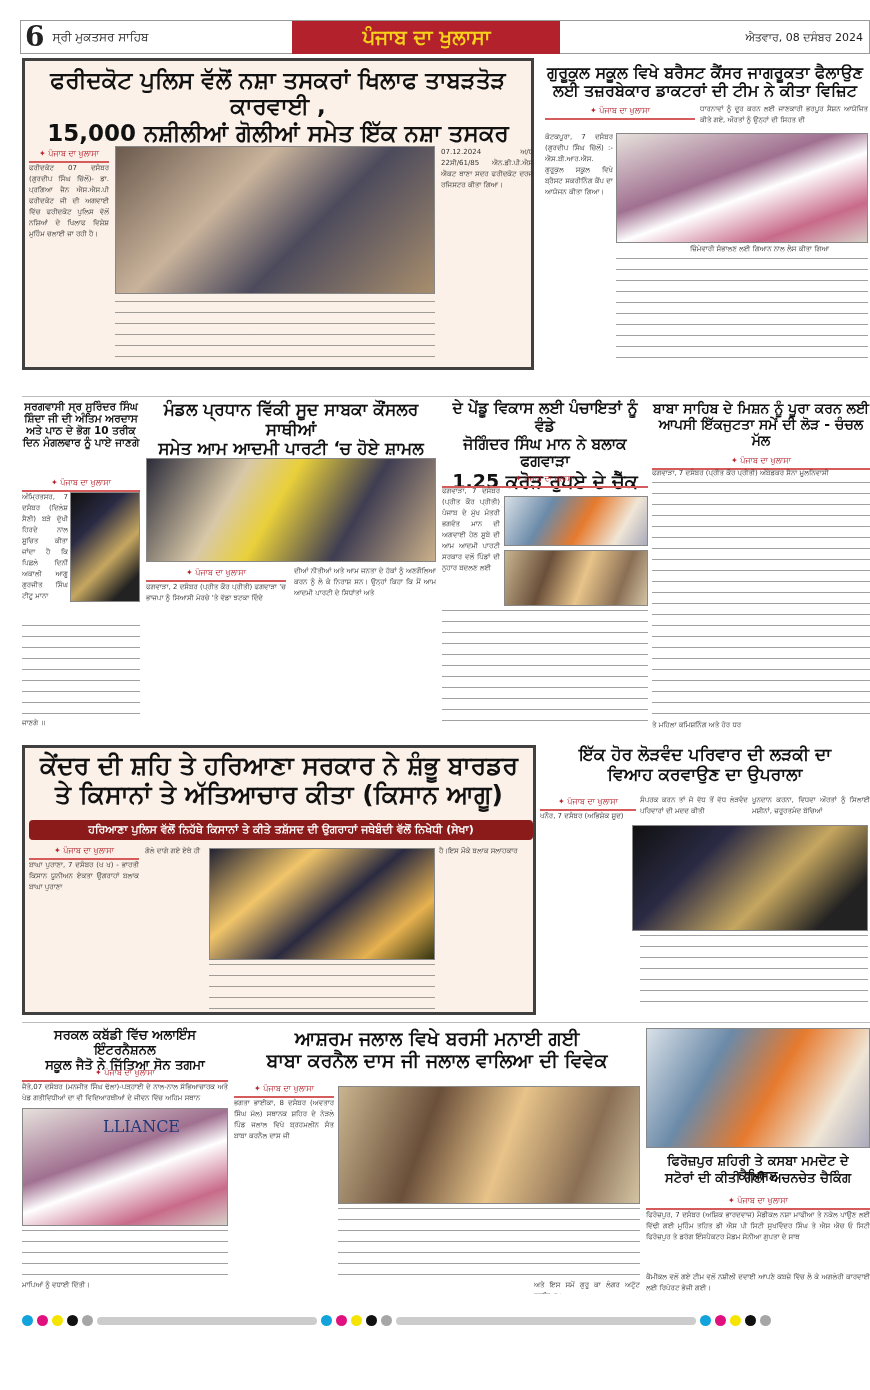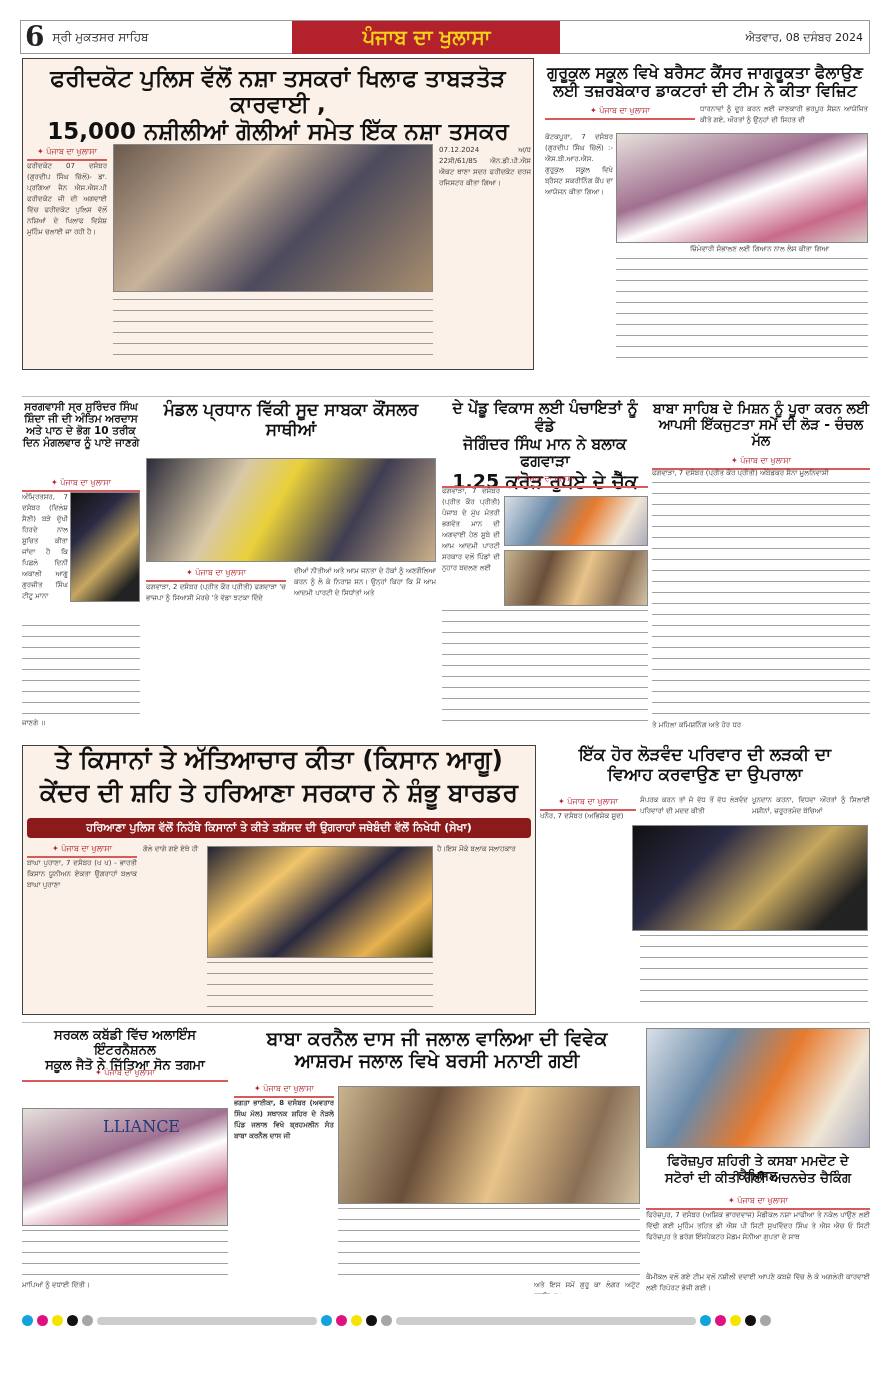--- a/index.html
+++ b/index.html
@@ -3,21 +3,21 @@
 <meta charset="utf-8">
 <style>
 *{box-sizing:border-box;margin:0;padding:0}
 body{width:870px;height:1390px;background:#fff;font-family:"DejaVu Sans",sans-serif;color:#222;position:relative;overflow:hidden}
 .abs{position:absolute}
 .masthead{left:20px;top:20px;width:850px;height:34px;border:1px solid #999;display:flex;align-items:center}
 .pgno{font-family:"DejaVu Serif",serif;font-size:28px;font-weight:bold;margin-left:4px;margin-right:8px;line-height:30px}
 .place{font-size:12px;width:240px}
 .bandname{background:#b3212c;color:#f6d21b;height:33px;width:268px;display:flex;align-items:center;justify-content:center;font-size:20px;font-weight:bold}
 .date{flex:1;text-align:right;font-size:11px;padding-right:6px}
-.box{background:#fbf1e8;border:1px solid #404040}
+.box{background:#fbf1e8;border:3px solid #404040}
 .hl{font-weight:bold;text-align:center;color:#111;line-height:1.15}
 .byline{font-size:8px;color:#b3212c;text-align:center;border-bottom:2px solid #d65b5b;padding-bottom:2px}
 .txt{font-size:7px;line-height:11px;color:#333;overflow:hidden;text-align:justify}
 .txt::after{content:"";display:block}
 .lines{background:repeating-linear-gradient(to bottom,#555 0 1px,transparent 1px 4px, transparent 4px 11px);opacity:.55}
 .photo{background:linear-gradient(135deg,#6b5a4e,#c9b39b 35%,#4c4a5c 60%,#a88e6d);border:1px solid #888}
 .photo.p2{background:linear-gradient(120deg,#2b2b3a,#d8c8a8 30%,#e9d03a 45%,#3f3d52 70%,#cbb08a)}
 .photo.p3{background:linear-gradient(160deg,#e6e1dc,#a07090 40%,#fff 55%,#c86a8a 80%,#d7cfc8)}
 .photo.p4{background:linear-gradient(140deg,#223,#f1c56a 30%,#2a2a40 55%,#e7b250 80%,#331)}
 .photo.p5{background:linear-gradient(120deg,#d9e1e8,#6b8aa8 30%,#e67a2e 55%,#f0e6d6 80%,#aab)}
@@ -66,20 +66,21 @@
   <div class="hl" style="font-size:10.5px;">ਸਰਗਵਾਸੀ ਸ੍ਰ ਸੁਰਿੰਦਰ ਸਿੰਘ ਸ਼ਿੰਦਾ ਜੀ ਦੀ ਅੰਤਿਮ ਅਰਦਾਸ ਅਤੇ ਪਾਠ ਦੇ ਭੋਗ 10 ਤਰੀਕ ਦਿਨ ਮੰਗਲਵਾਰ ਨੂੰ ਪਾਏ ਜਾਣਗੇ</div>
   <div class="abs byline" style="left:0;top:78px;width:118px;">✦ ਪੰਜਾਬ ਦਾ ਖੁਲਾਸਾ</div>
   <div class="abs txt" style="left:0;top:92px;width:46px;height:130px;">ਅੰਮ੍ਰਿਤਸਰ, 7 ਦਸੰਬਰ (ਦਿਲੇਸ਼ ਸੈਣੀ) ਬੜੇ ਦੁੱਖੀ ਹਿਰਦੇ ਨਾਲ ਸੂਚਿਤ ਕੀਤਾ ਜਾਂਦਾ ਹੈ ਕਿ ਪਿਛਲੇ ਦਿਨੀਂ ਅਕਾਲੀ ਆਗੂ ਗੁਰਜੀਤ ਸਿੰਘ ਟੀਟੂ ਮਾਨਾ</div>
   <div class="abs photo p7" style="left:48px;top:92px;width:70px;height:110px;"></div>
   <div class="abs txt lines" style="left:0;top:225px;width:118px;height:90px;"></div>
   <div class="abs txt" style="left:0;top:318px;width:118px;height:11px;">ਜਾਣਗੇ ॥</div>
 </div>
 
 <div class="abs" style="left:146px;top:400px;width:290px;height:330px;">
   <div class="hl" style="font-size:17px;">ਮੰਡਲ ਪ੍ਰਧਾਨ ਵਿੱਕੀ ਸੂਦ ਸਾਬਕਾ ਕੌਂਸਲਰ ਸਾਥੀਆਂ</div>
+  <div class="hl" style="font-size:17px;">ਸਮੇਤ ਆਮ ਆਦਮੀ ਪਾਰਟੀ ‘ਚ ਹੋਏ ਸ਼ਾਮਲ</div>
   <div class="abs photo p2" style="left:0;top:58px;width:290px;height:104px;"></div>
   <div class="abs byline" style="left:0;top:168px;width:140px;">✦ ਪੰਜਾਬ ਦਾ ਖੁਲਾਸਾ</div>
   <div class="abs txt" style="left:0;top:182px;width:140px;height:140px;">ਫਗਵਾੜਾ, 2 ਦਸੰਬਰ (ਪ੍ਰੀਤ ਕੌਰ ਪ੍ਰੀਤੀ) ਫਗਵਾੜਾ 'ਚ ਭਾਜਪਾ ਨੂੰ ਸਿਆਸੀ ਮੋਰਚੇ 'ਤੇ ਵੱਡਾ ਝਟਕਾ ਦਿੰਦੇ</div>
   <div class="abs txt" style="left:148px;top:166px;width:142px;height:156px;">ਦੀਆਂ ਨੀਤੀਆਂ ਅਤੇ ਆਮ ਜਨਤਾ ਦੇ ਹੱਕਾਂ ਨੂੰ ਅਣਗੌਲਿਆ ਕਰਨ ਨੂੰ ਲੈ ਕੇ ਨਿਰਾਸ਼ ਸਨ। ਉਨ੍ਹਾਂ ਕਿਹਾ ਕਿ ਮੈਂ ਆਮ ਆਦਮੀ ਪਾਰਟੀ ਦੇ ਸਿਧਾਂਤਾਂ ਅਤੇ</div>
 </div>
 
 <div class="abs" style="left:442px;top:400px;width:206px;height:330px;">
   <div class="hl" style="font-size:15.5px;">ਦੇ ਪੇਂਡੂ ਵਿਕਾਸ ਲਈ ਪੰਚਾਇਤਾਂ ਨੂੰ ਵੰਡੇ</div>
   <div class="hl" style="font-size:15.5px;">ਜੋਗਿੰਦਰ ਸਿੰਘ ਮਾਨ ਨੇ ਬਲਾਕ ਫਗਵਾੜਾ</div>
   <div class="hl" style="font-size:19px;">1.25 ਕਰੋੜ ਰੁਪਏ ਦੇ ਚੈੱਕ</div>
@@ -93,22 +94,22 @@
 <div class="abs" style="left:652px;top:400px;width:218px;height:330px;">
   <div class="hl" style="font-size:14px;">ਬਾਬਾ ਸਾਹਿਬ ਦੇ ਮਿਸ਼ਨ ਨੂੰ ਪੂਰਾ ਕਰਨ ਲਈ</div>
   <div class="hl" style="font-size:14px;">ਆਪਸੀ ਇੱਕਜੁਟਤਾ ਸਮੇਂ ਦੀ ਲੋੜ - ਚੰਚਲ ਮੱਲ</div>
   <div class="abs byline" style="left:0;top:56px;width:218px;">✦ ਪੰਜਾਬ ਦਾ ਖੁਲਾਸਾ</div>
   <div class="abs txt" style="left:0;top:68px;width:218px;height:12px;">ਫਗਵਾੜਾ, 7 ਦਸੰਬਰ (ਪ੍ਰੀਤ ਕੌਰ ਪ੍ਰੀਤੀ) ਅੰਬੇਡਕਰ ਸੈਨਾ ਮੂਲਨਿਵਾਸੀ</div>
   <div class="abs txt lines" style="left:0;top:82px;width:218px;height:236px;"></div>
   <div class="abs txt" style="left:0;top:320px;width:218px;height:11px;">ਤੇ ਮਹਿਲਾ ਕਮਿਸ਼ਨਿੰਗ ਅਤੇ ਹੋਰ ਧਰ</div>
 </div>
 
 <div class="abs box" style="left:22px;top:745px;width:514px;height:270px;">
+  <div class="hl" style="font-size:25px;margin-top:4px;">ਕੇਂਦਰ ਦੀ ਸ਼ਹਿ ਤੇ ਹਰਿਆਣਾ ਸਰਕਾਰ ਨੇ ਸ਼ੰਭੂ ਬਾਰਡਰ</div>
   <div class="hl" style="font-size:25px;">ਤੇ ਕਿਸਾਨਾਂ ਤੇ ਅੱਤਿਆਚਾਰ ਕੀਤਾ (ਕਿਸਾਨ ਆਗੂ)</div>
-  <div class="hl" style="font-size:25px;margin-top:4px;">ਕੇਂਦਰ ਦੀ ਸ਼ਹਿ ਤੇ ਹਰਿਆਣਾ ਸਰਕਾਰ ਨੇ ਸ਼ੰਭੂ ਬਾਰਡਰ</div>
   <div class="abs subband" style="left:4px;top:72px;width:504px;height:20px;font-size:11px;line-height:20px;">ਹਰਿਆਣਾ ਪੁਲਿਸ ਵੱਲੋਂ ਨਿਹੱਥੇ ਕਿਸਾਨਾਂ ਤੇ ਕੀਤੇ ਤਸ਼ੱਸਦ ਦੀ ਉਗਰਾਹਾਂ ਜਥੇਬੰਦੀ ਵੱਲੋਂ ਨਿਖੇਧੀ (ਸੇਖਾ)</div>
   <div class="abs byline" style="left:4px;top:98px;width:110px;">✦ ਪੰਜਾਬ ਦਾ ਖੁਲਾਸਾ</div>
   <div class="abs txt" style="left:4px;top:112px;width:110px;height:150px;">ਬਾਘਾ ਪੁਰਾਣਾ, 7 ਦਸੰਬਰ (ਖ ਖ) - ਭਾਰਤੀ ਕਿਸਾਨ ਯੂਨੀਅਨ ਏਕਤਾ ਉਗਰਾਹਾਂ ਬਲਾਕ ਬਾਘਾ ਪੁਰਾਣਾ</div>
   <div class="abs txt" style="left:120px;top:98px;width:60px;height:160px;">ਗੋਲੇ ਦਾਗੇ ਗਏ ਏਥੇ ਹੀ</div>
   <div class="abs photo p4" style="left:184px;top:100px;width:226px;height:112px;"></div>
   <div class="abs txt lines" style="left:184px;top:216px;width:226px;height:46px;"></div>
   <div class="abs txt" style="left:414px;top:98px;width:96px;height:164px;">ਹੈ।ਇਸ ਮੌਕੇ ਬਲਾਕ ਸਲਾਹਕਾਰ</div>
 </div>
 
 <div class="abs" style="left:540px;top:745px;width:330px;height:270px;">
@@ -121,32 +122,33 @@
   <div class="abs photo p7" style="left:92px;top:80px;width:236px;height:106px;"></div>
   <div class="abs txt lines" style="left:100px;top:190px;width:228px;height:74px;"></div>
 </div>
 
 <div class="abs rule" style="left:22px;top:1022px;width:848px;height:1px;"></div>
 
 <div class="abs" style="left:22px;top:1028px;width:206px;height:270px;">
   <div class="hl" style="font-size:13px;">ਸਰਕਲ ਕਬੱਡੀ ਵਿੱਚ ਅਲਾਇੰਸ ਇੰਟਰਨੈਸ਼ਨਲ</div>
   <div class="hl" style="font-size:13px;">ਸਕੂਲ ਜੈਤੋ ਨੇ ਜਿੱਤਿਆ ਸੋਨ ਤਗਮਾ</div>
   <div class="abs byline" style="left:0;top:40px;width:206px;">✦ ਪੰਜਾਬ ਦਾ ਖੁਲਾਸਾ</div>
+  <div class="abs txt" style="left:0;top:54px;width:206px;height:24px;">ਜੈਤੋ,07 ਦਸੰਬਰ (ਮਨਜੀਤ ਸਿੰਘ ਢੱਲਾ)-ਪੜ੍ਹਾਈ ਦੇ ਨਾਲ-ਨਾਲ ਸੱਭਿਆਚਾਰਕ ਅਤੇ ਖੇਡ ਗਤੀਵਿਧੀਆਂ ਦਾ ਵੀ ਵਿਦਿਆਰਥੀਆਂ ਦੇ ਜੀਵਨ ਵਿੱਚ ਅਹਿਮ ਸਥਾਨ</div>
   <div class="abs photo p3" style="left:0;top:80px;width:206px;height:118px;">
     <span style="position:absolute;left:80px;top:8px;font-family:'DejaVu Serif',serif;font-size:16px;color:#223a7a;">LLIANCE</span>
   </div>
   <div class="abs txt lines" style="left:0;top:202px;width:206px;height:46px;"></div>
   <div class="abs txt" style="left:0;top:252px;width:206px;height:11px;">ਮਾਪਿਆਂ ਨੂੰ ਵਧਾਈ ਦਿੱਤੀ।</div>
 </div>
 
 <div class="abs" style="left:234px;top:1028px;width:406px;height:270px;">
+  <div class="hl" style="font-size:19px;">ਆਸ਼ਰਮ ਜਲਾਲ ਵਿਖੇ ਬਰਸੀ ਮਨਾਈ ਗਈ</div>
   <div class="hl" style="font-size:19px;">ਬਾਬਾ ਕਰਨੈਲ ਦਾਸ ਜੀ ਜਲਾਲ ਵਾਲਿਆ ਦੀ ਵਿਵੇਕ</div>
-  <div class="hl" style="font-size:19px;">ਆਸ਼ਰਮ ਜਲਾਲ ਵਿਖੇ ਬਰਸੀ ਮਨਾਈ ਗਈ</div>
   <div class="abs byline" style="left:0;top:56px;width:100px;">✦ ਪੰਜਾਬ ਦਾ ਖੁਲਾਸਾ</div>
-  <div class="abs txt" style="left:0;top:70px;width:100px;height:196px;font-weight:bold;">ਭਗਤਾ ਭਾਈਕਾ, 8 ਦਸੰਬਰ (ਅਵਤਾਰ ਸਿੰਘ ਮੱਲ) ਸਥਾਨਕ ਸ਼ਹਿਰ ਦੇ ਨੇੜਲੇ ਪਿੰਡ ਜਲਾਲ ਵਿਖੇ ਬ੍ਰਹਮਲੀਨ ਸੰਤ ਬਾਬਾ ਕਰਨੈਲ ਦਾਸ ਜੀ</div>
+  <div class="abs txt" style="left:0;top:70px;width:100px;height:196px;">ਭਗਤਾ ਭਾਈਕਾ, 8 ਦਸੰਬਰ (ਅਵਤਾਰ ਸਿੰਘ ਮੱਲ) ਸਥਾਨਕ ਸ਼ਹਿਰ ਦੇ ਨੇੜਲੇ ਪਿੰਡ ਜਲਾਲ ਵਿਖੇ ਬ੍ਰਹਮਲੀਨ ਸੰਤ ਬਾਬਾ ਕਰਨੈਲ ਦਾਸ ਜੀ</div>
   <div class="abs photo p6" style="left:104px;top:58px;width:302px;height:118px;"></div>
   <div class="abs txt lines" style="left:104px;top:180px;width:302px;height:68px;"></div>
   <div class="abs txt" style="left:300px;top:252px;width:106px;height:14px;">ਅਤੇ ਇਸ ਸਮੇਂ ਗੁਰੂ ਕਾ ਲੰਗਰ ਅਟੁੱਟ ਵਰਤਿਆ।</div>
 </div>
 
 <div class="abs" style="left:646px;top:1028px;width:224px;height:270px;">
   <div class="abs photo p5" style="left:0;top:0;width:224px;height:120px;"></div>
   <div class="abs hl" style="left:0;top:126px;width:224px;font-size:13px;">ਫਿਰੋਜ਼ਪੁਰ ਸ਼ਹਿਰੀ ਤੇ ਕਸਬਾ ਮਮਦੋਟ ਦੇ ਕੈਮਿਸਟ</div>
   <div class="abs hl" style="left:0;top:143px;width:224px;font-size:13px;">ਸਟੋਰਾਂ ਦੀ ਕੀਤੀ ਗਈ ਅਚਨਚੇਤ ਚੈਕਿੰਗ</div>
   <div class="abs byline" style="left:0;top:168px;width:224px;">✦ ਪੰਜਾਬ ਦਾ ਖੁਲਾਸਾ</div>

